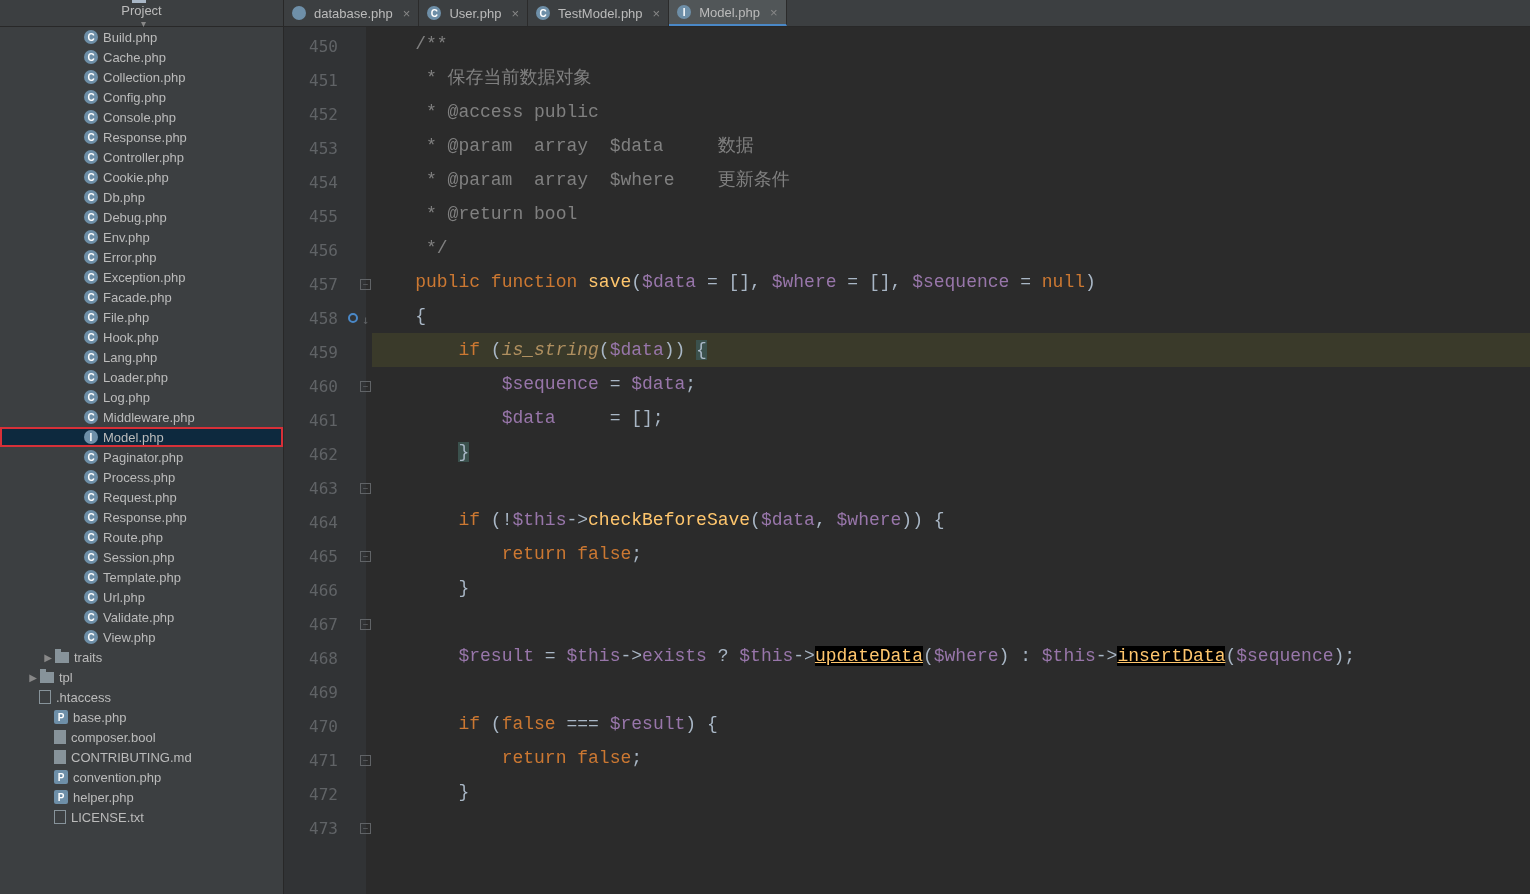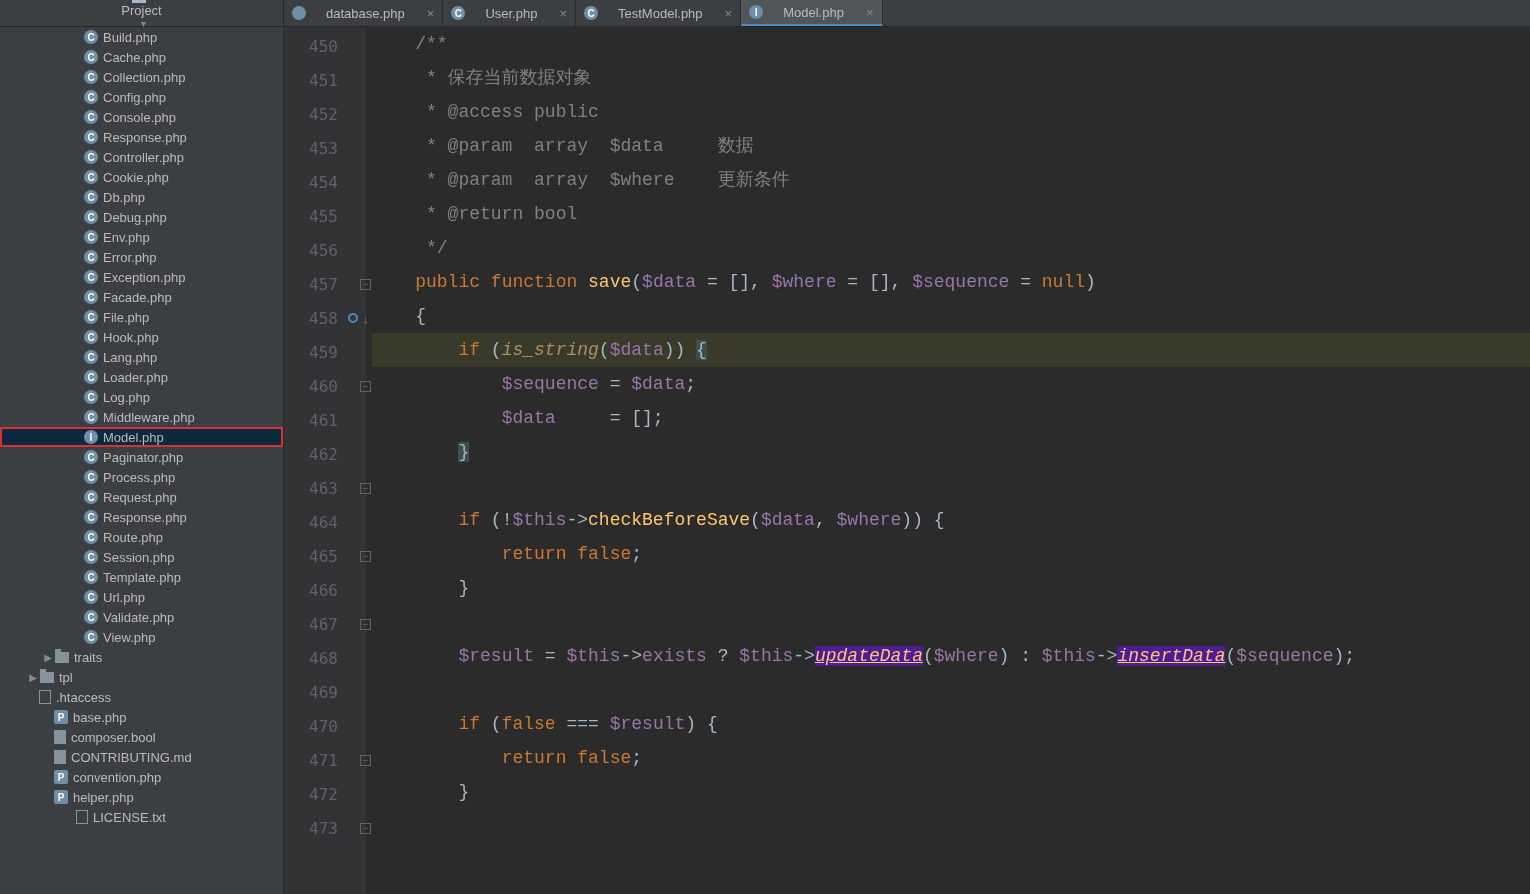--- a/index.html
+++ b/index.html
@@ -6,21 +6,21 @@
 body { font-family:"Segoe UI",Arial,sans-serif; font-size:13px; background:#2b2b2b; color:#a9b7c6; width:1530px; height:894px; overflow:hidden; }
 .root { display:flex; flex-direction:column; height:100%; }
 .tab-strip { display:flex; align-items:stretch; height:27px; background:#3c3f41; border-bottom:1px solid #282828; }
 .tab-strip .left-tool { display:flex; align-items:center; width:284px; padding:0 8px; color:#bbb; border-right:1px solid #282828;flex-direction:column; }
 .left-tool .folder-icon { width:14px; height:12px; background:#a9b7c6; margin-right:6px; display:inline-block; }
 .left-tool .folder-icon::before { content:""; display:block; width:6px; height:3px; background:#a9b7c6; position:relative; top:-3px; }
 .left-tool .arrow { margin-left:4px; font-size:10px; color:#888; }
 .left-tool-right { margin-left:auto; display:flex; gap:10px; color:#888; }
 .left-tool-right span { cursor:pointer; }
 .ed-tabs { display:flex; align-items:stretch; flex:1; }
-.ed-tab { display:flex; align-items:center; padding:0 8px; gap:20px; color:#bbb; border-right:1px solid #2b2b2b; background:#3c3f41; cursor:pointer; }
+.ed-tab { display:flex; align-items:center; padding:0 8px; gap:8px; color:#bbb; border-right:1px solid #2b2b2b; background:#3c3f41; cursor:pointer; }
 .ed-tab.active { background:#515658; border-bottom:2px solid #4a88c7; }
 .ed-tab .close { color:#888; font-size:13px; margin-left:2px; }
 .tab-icon { width:14px; height:14px; display:inline-flex; align-items:center; justify-content:center; }
 .tab-icon.db { color:#9876aa; }
 .tab-icon.php { width:14px; height:14px; border-radius:50%; background:#6e8fa8; }
 .tab-icon.cls::before { content:"C"; font-size:10px; color:#fff; font-weight:bold; }
 .tab-icon.iface::before { content:"I"; font-size:10px; color:#fff; font-weight:bold; }
 .main { display:flex; flex:1; overflow:hidden; }
 .sidebar { width:284px; background:#3c3f41; overflow-y:auto; border-right:1px solid #282828; font-size:13px; }
 .tree-item { display:flex; align-items:center; height:20px; color:#bbb; white-space:nowrap; cursor:pointer; }
@@ -43,21 +43,21 @@
 .code-row { height:34px; white-space:pre; }
 .code-row.cur { background:#3a3a2a; }
 .c-com { color:#808080; }
 .c-kw { color:#cc7832; }
 .c-fn { color:#ffc66d; }
 .c-var { color:#9876aa; }
 .c-op { color:#a9b7c6; }
 .c-call { color:#b09060; font-style:italic; }
 .c-prop { color:#9876aa; }
 .c-meth { color:#ffc66d; }
-.c-meth-hl { color:#ffc66d; background:#4c1d95; text-decoration:underline;font-style:italic; }
+.c-meth-hl { color:#ffc66d; background:#000000; text-decoration:underline; }
 .c-brace-hl { background:#3b514d; }
 .ov { width:10px; height:10px; border:2px solid #4a88c7; border-radius:50%; position:absolute; }
 .dn { width:10px; height:10px; position:absolute; color:#606366; font-size:12px; }
 </style>
 </head>
 <body>
 
 <div class="root">
   <div class="tab-strip">
     <div class="left-tool">
@@ -246,21 +246,21 @@
           <span>CONTRIBUTING.md</span>
         </div>
         <div class="tree-item" style="padding-left: 54px;">
           <span class="ico php-f">P</span>
           <span>convention.php</span>
         </div>
         <div class="tree-item" style="padding-left: 54px;">
           <span class="ico php-f">P</span>
           <span>helper.php</span>
         </div>
-        <div class="tree-item" style="padding-left: 76px;">
+        <div class="tree-item" style="padding-left: 54px;">
           <span class="ico text"></span>
           <span>LICENSE.txt</span>
         </div>
       </div>
     <div class="editor">
       <div class="gutter" id="gutter">
           <div class="gutter-row">450</div>
           <div class="gutter-row">451</div>
           <div class="gutter-row">452</div>
           <div class="gutter-row">453</div>

